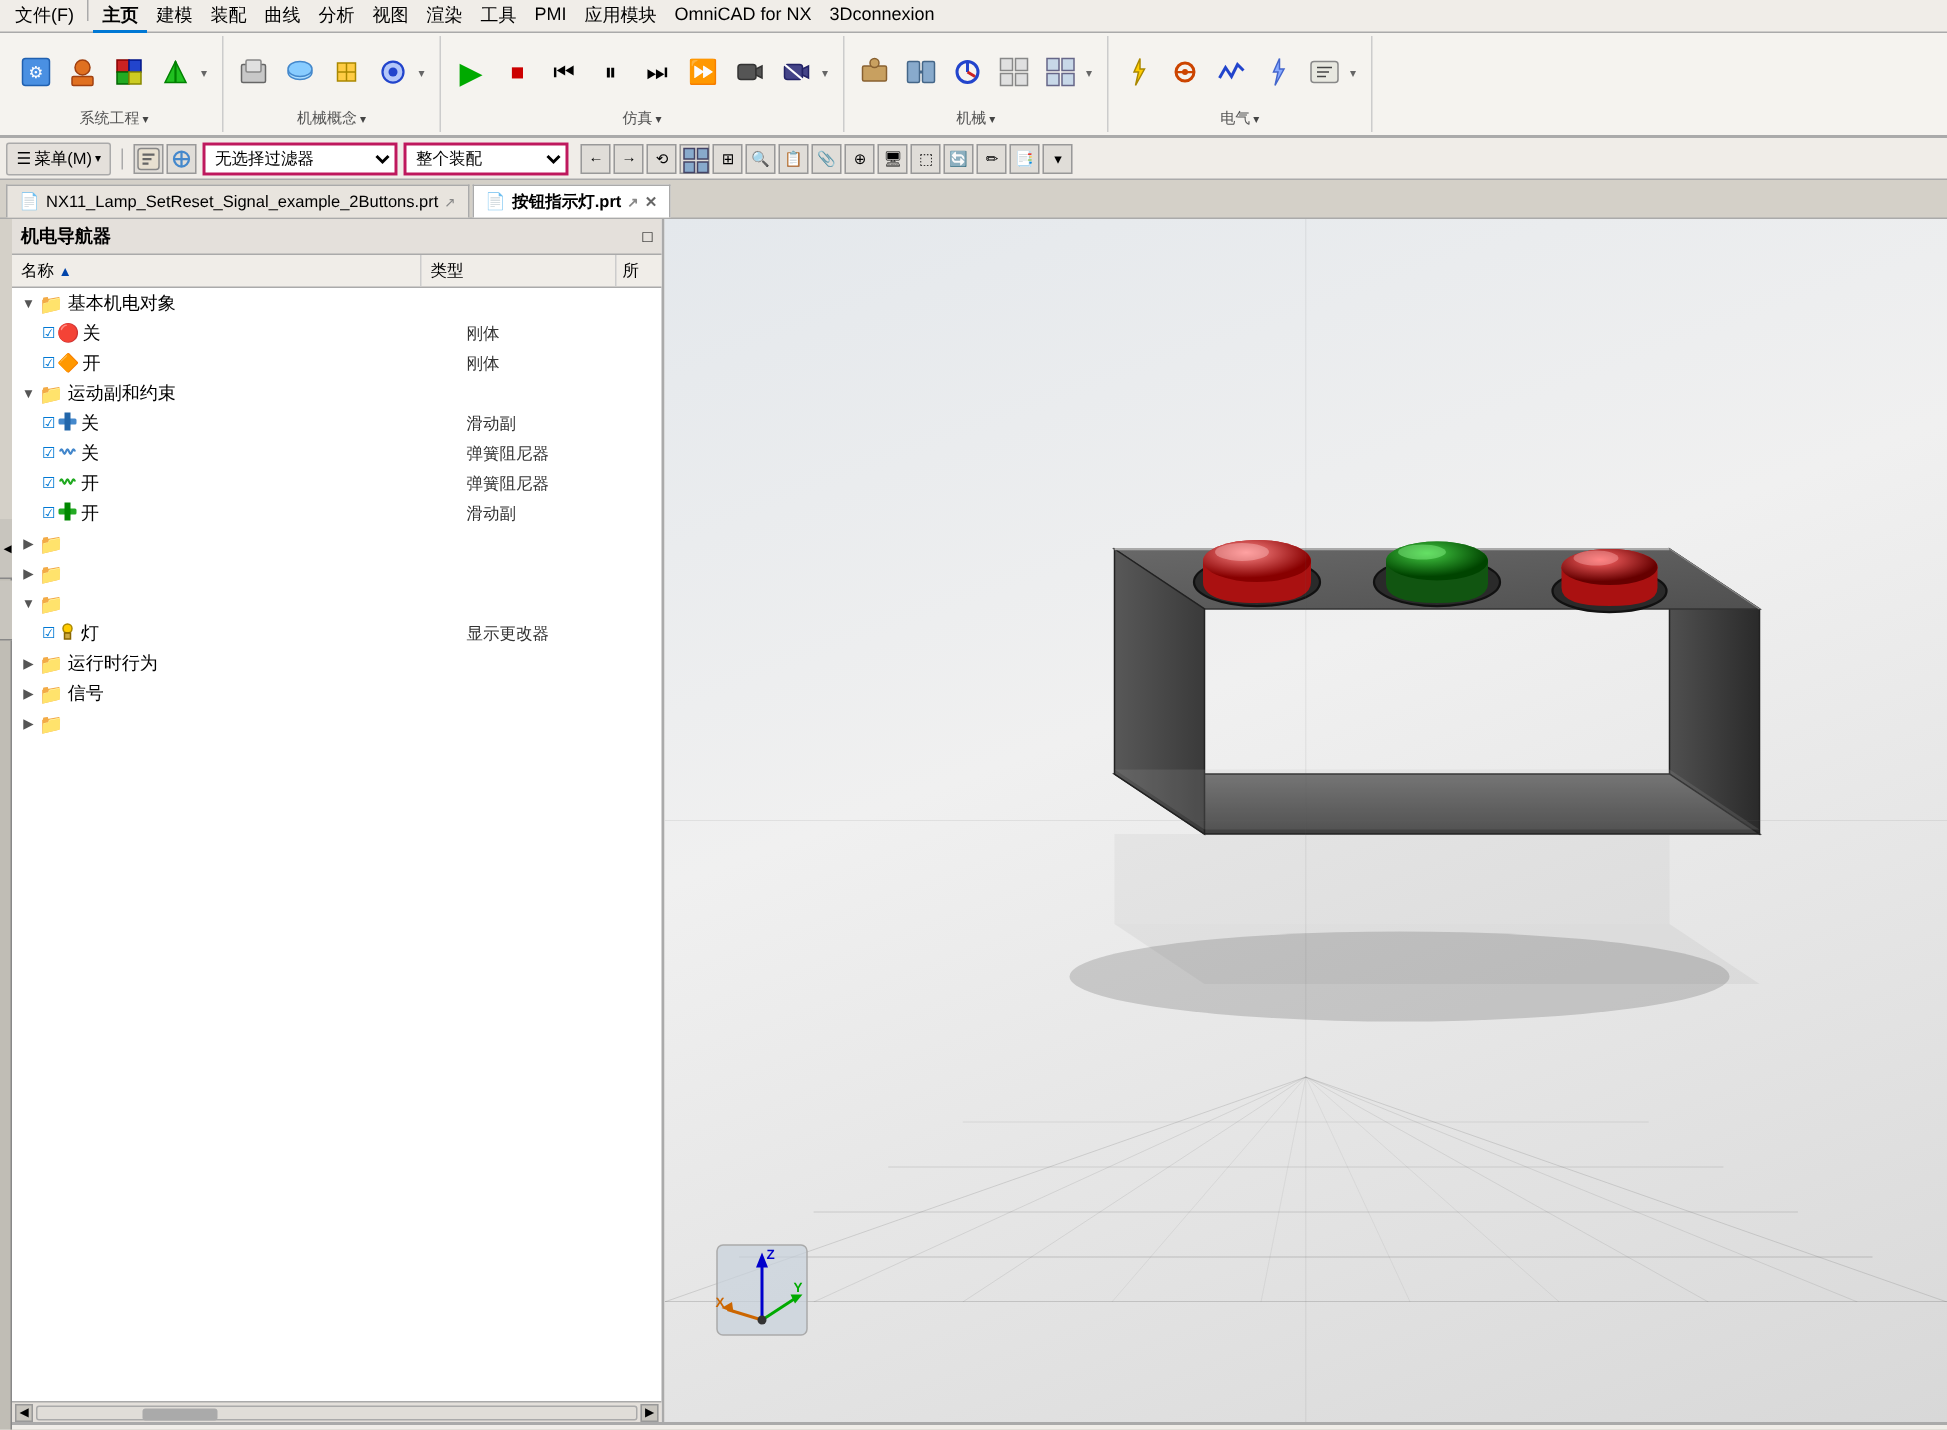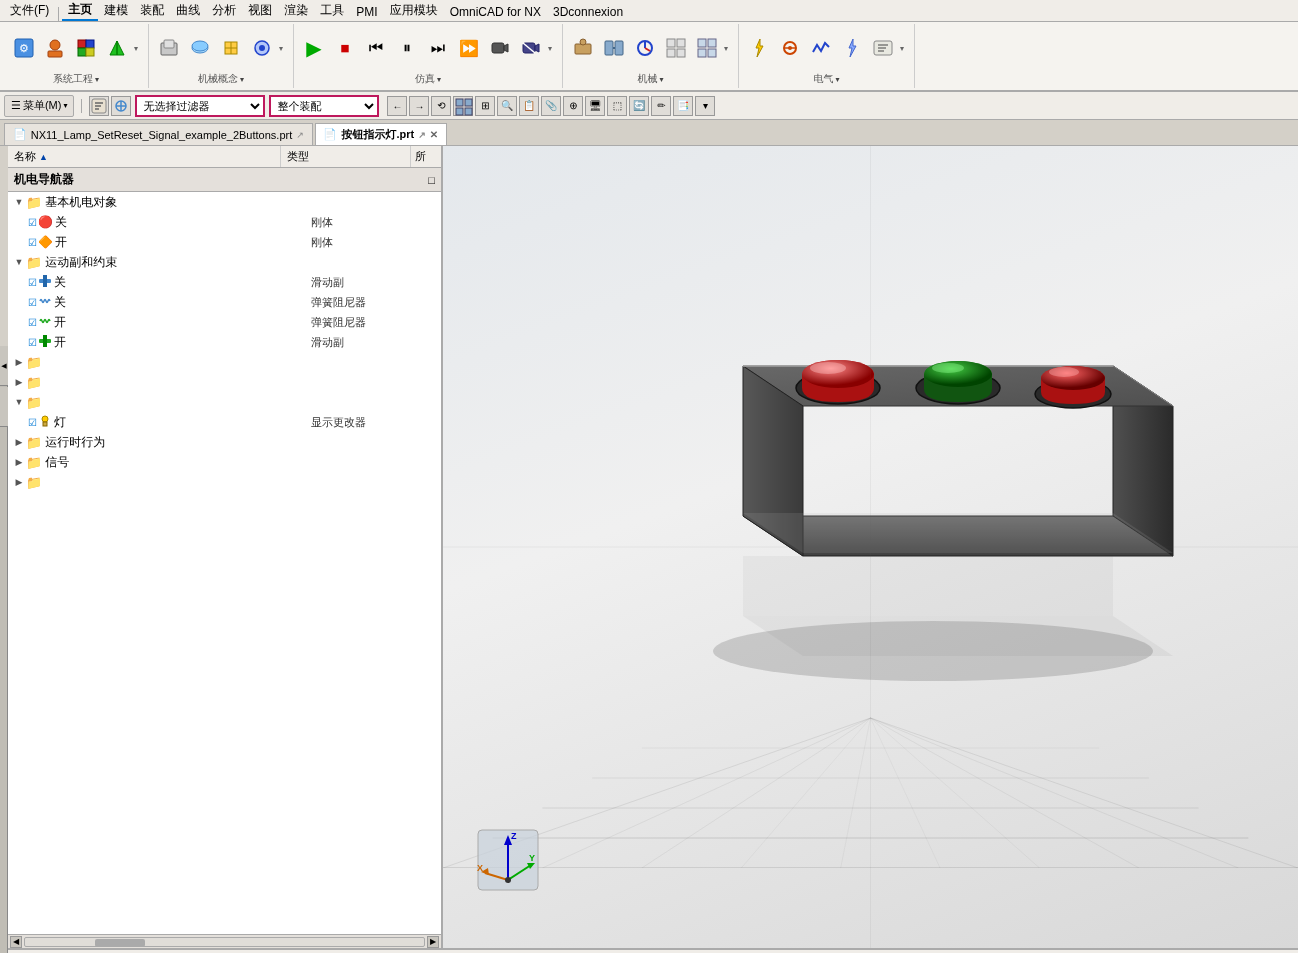--- a/index.html
+++ b/index.html
@@ -3,21 +3,21 @@
   <meta charset="utf-8">
   <style>
     * { margin: 0; padding: 0; box-sizing: border-box; }
     body { width: 1298px; height: 953px; overflow: hidden; font-family: 'SimSun', 'Microsoft YaHei', sans-serif; font-size: 12px; background: #d4d0c8; color: #000; }
 
     
     #menu-bar {
       height: 22px;
       background: #f0ede8;
       display: flex;
-      align-items: flex-end;
+      align-items: flex-start;
       padding: 0 4px;
       border-bottom: 1px solid #aaa;
     }
     #menu-bar span {
       padding: 2px 6px;
       cursor: pointer;
       font-size: 12px;
     }
 
     
@@ -625,37 +625,37 @@
 <div id="main-content" style="display:flex;height:calc(953px - 22px - 75px - 28px - 26px);">
 
   <div id="left-edge" style="position:relative;width:8px;background:#c0bdb5;border-right:1px solid #888;">
     <div style="width:8px;height:40px;background:#c8c5be;cursor:pointer;border-bottom:1px solid #888;display:flex;align-items:center;justify-content:center;">
       <span style="font-size:7px;writing-mode:vertical-lr;">◀</span>
     </div>
     <div style="width:8px;height:40px;background:#c8c5be;cursor:pointer;border-bottom:1px solid #888;"></div>
   </div>
 
   <div id="left-panel" style="width:435px;background:#fff;border-right:2px solid #aaa;display:flex;flex-direction:column;">
+    <div id="navigator-header">
+      <span style="font-weight:bold;font-size:12px;">机电导航器</span>
+      <div style="display:flex;gap:3px;">
+        <span style="cursor:pointer;font-size:11px;">□</span>
+      </div>
+    </div>
+
     <div id="navigator-columns" style="display:flex;border-bottom:1px solid #aaa;background:#f0ede8;height:22px;">
       <div class="nav-col-name">
         <span>名称</span>
         <span style="font-size:9px;color:#0044aa;">▲</span>
       </div>
       <div class="nav-col-type" style="display:flex;align-items:center;">
         <span>类型</span>
       </div>
       <div class="nav-col-extra" style="display:flex;align-items:center;">
         <span>所</span>
-      </div>
-    </div>
-
-    <div id="navigator-header">
-      <span style="font-weight:bold;font-size:12px;">机电导航器</span>
-      <div style="display:flex;gap:3px;">
-        <span style="cursor:pointer;font-size:11px;">□</span>
       </div>
     </div>
 
     <div id="navigator-tree" style="flex:1;overflow-y:auto;">
 
       <div class="tree-item" style="padding-left:4px;">
         <span class="tree-expander">▼</span>
         <span style="color:#f0a020;font-size:13px;margin-right:3px;">📁</span>
         <span class="tree-label">基本机电对象</span>
       </div>

